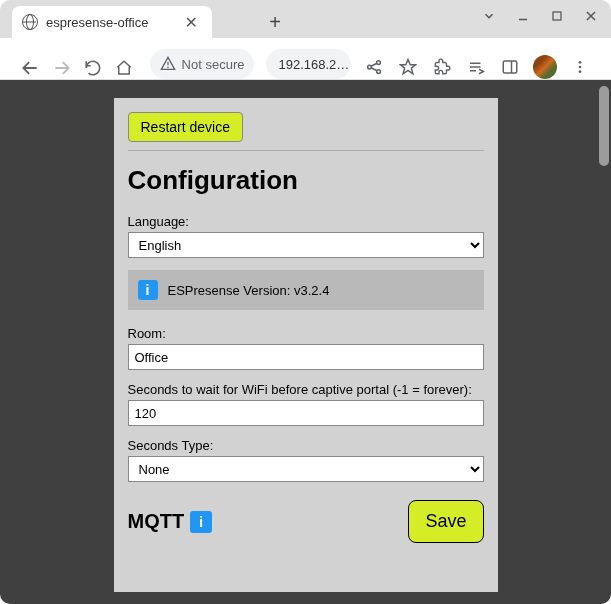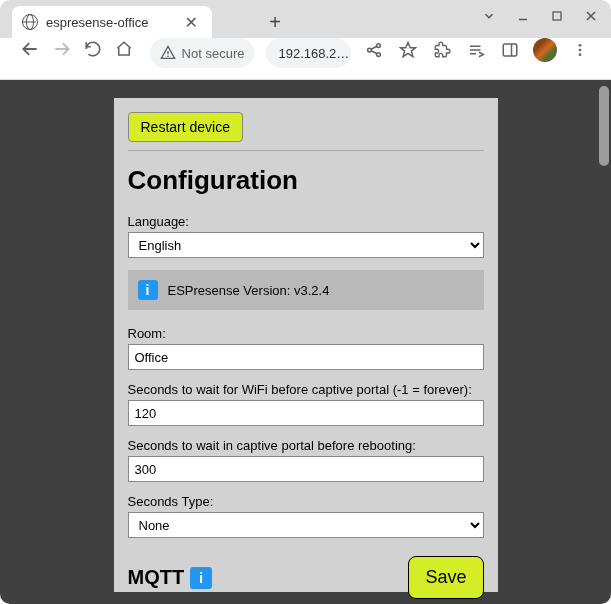--- a/index.html
+++ b/index.html
@@ -75,21 +75,21 @@
     width: 24px; height: 24px;
     display: inline-flex; align-items: center; justify-content: center;
     color: #555; font-size: 14px; cursor: pointer;
   }
   
   .toolbar {
     height: 42px;
     background: #fff;
     border-bottom: 1px solid #ddd;
     display: flex;
-    align-items: flex-start;
+    align-items: flex-end;
     padding: 0 20px;
     gap: 12px;
   }
   .tbtn {
     width: 22px; height: 22px;
     display: inline-flex; align-items: center; justify-content: center;
     color: #5f6368; cursor: pointer;
   }
   .tbtn.disabled { color: #bbb; }
   .omnibox {
@@ -359,24 +359,20 @@
     <div class="field">
       <label class="flabel">Room:</label>
       <input type="text" value="Office" style="">
     </div>
 
     <div class="field">
       <label class="flabel">Seconds to wait for WiFi before captive portal (-1 = forever):</label>
       <input type="text" value="120" style="">
     </div>
 
-    <div class="field">
-      <label class="flabel">Seconds to wait in captive portal before rebooting:</label>
-      <input type="text" value="300" style="">
-    </div>
 
     <div class="field">
       <label class="flabel">Seconds Type:</label>
       <select>
         <option>None</option>
       </select>
     </div>
 
     <div class="mqtt-row">
       <div class="mqtt-title">

